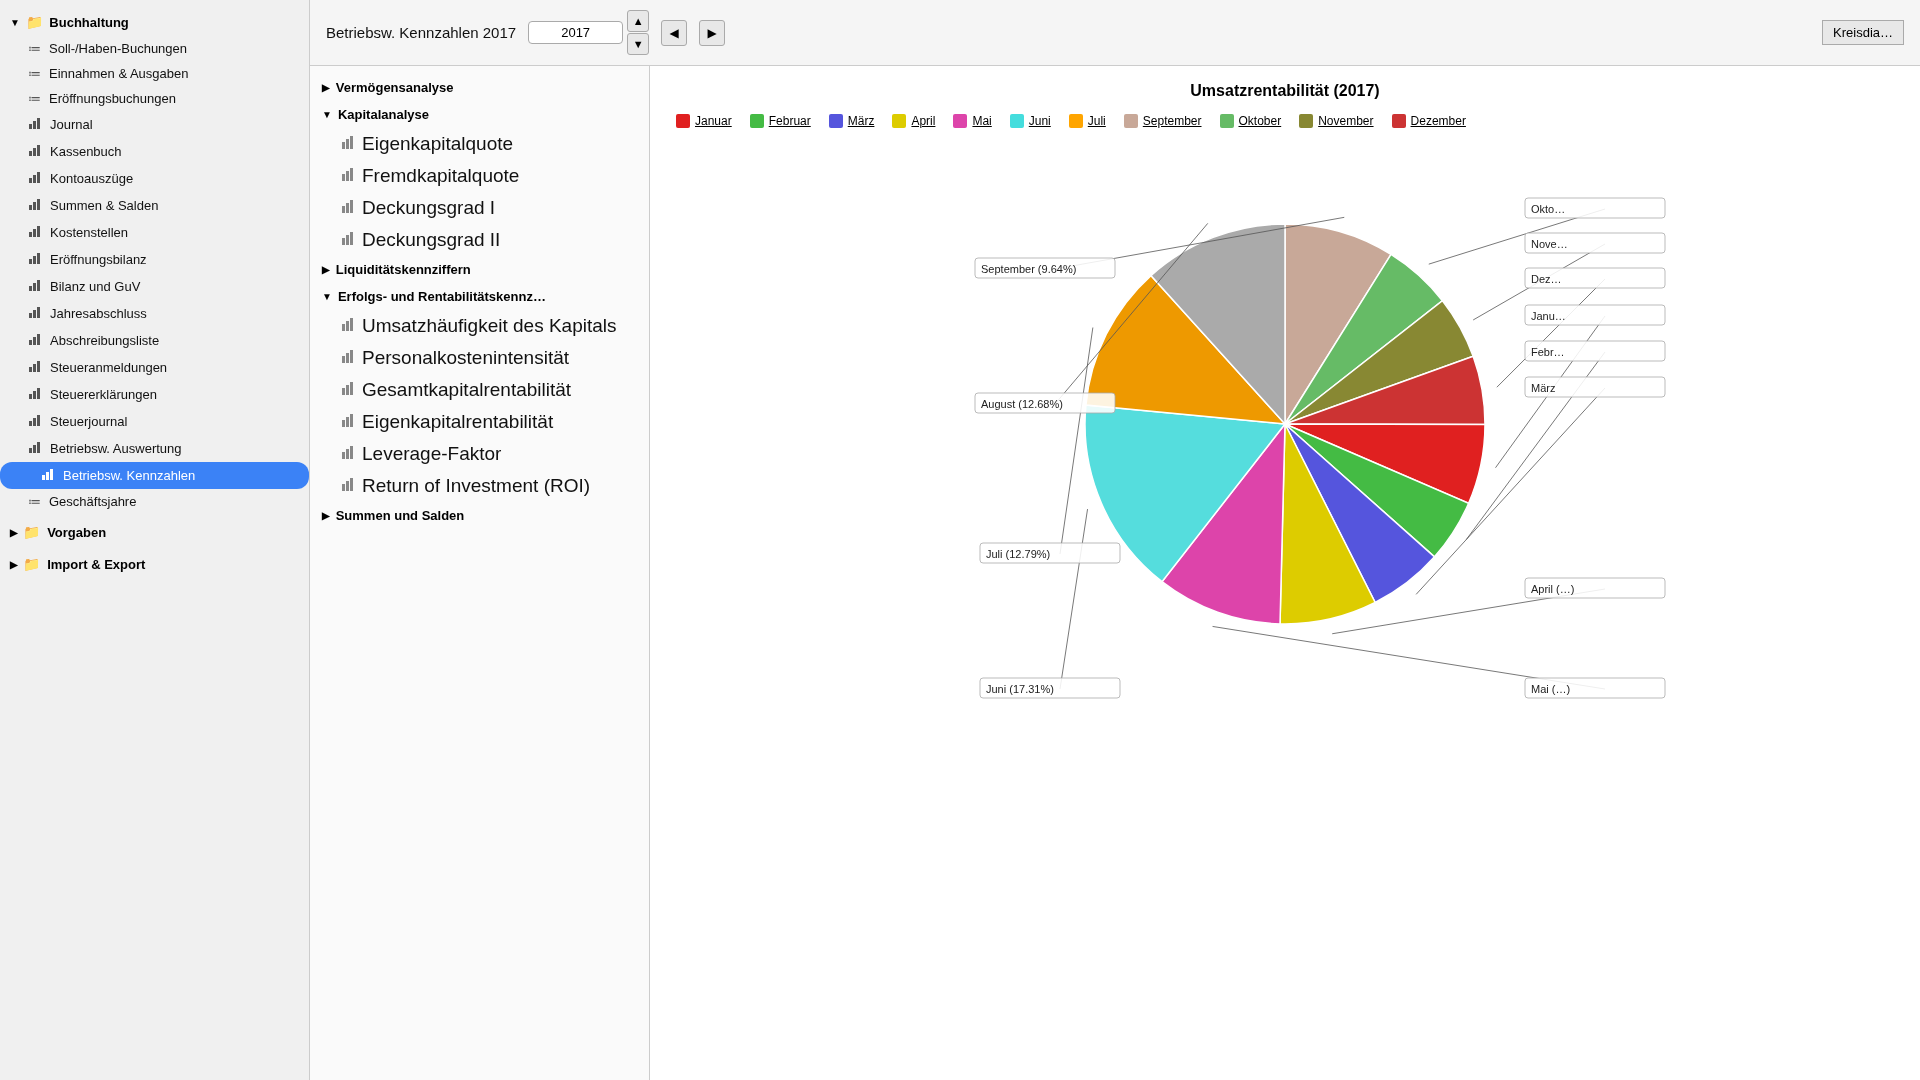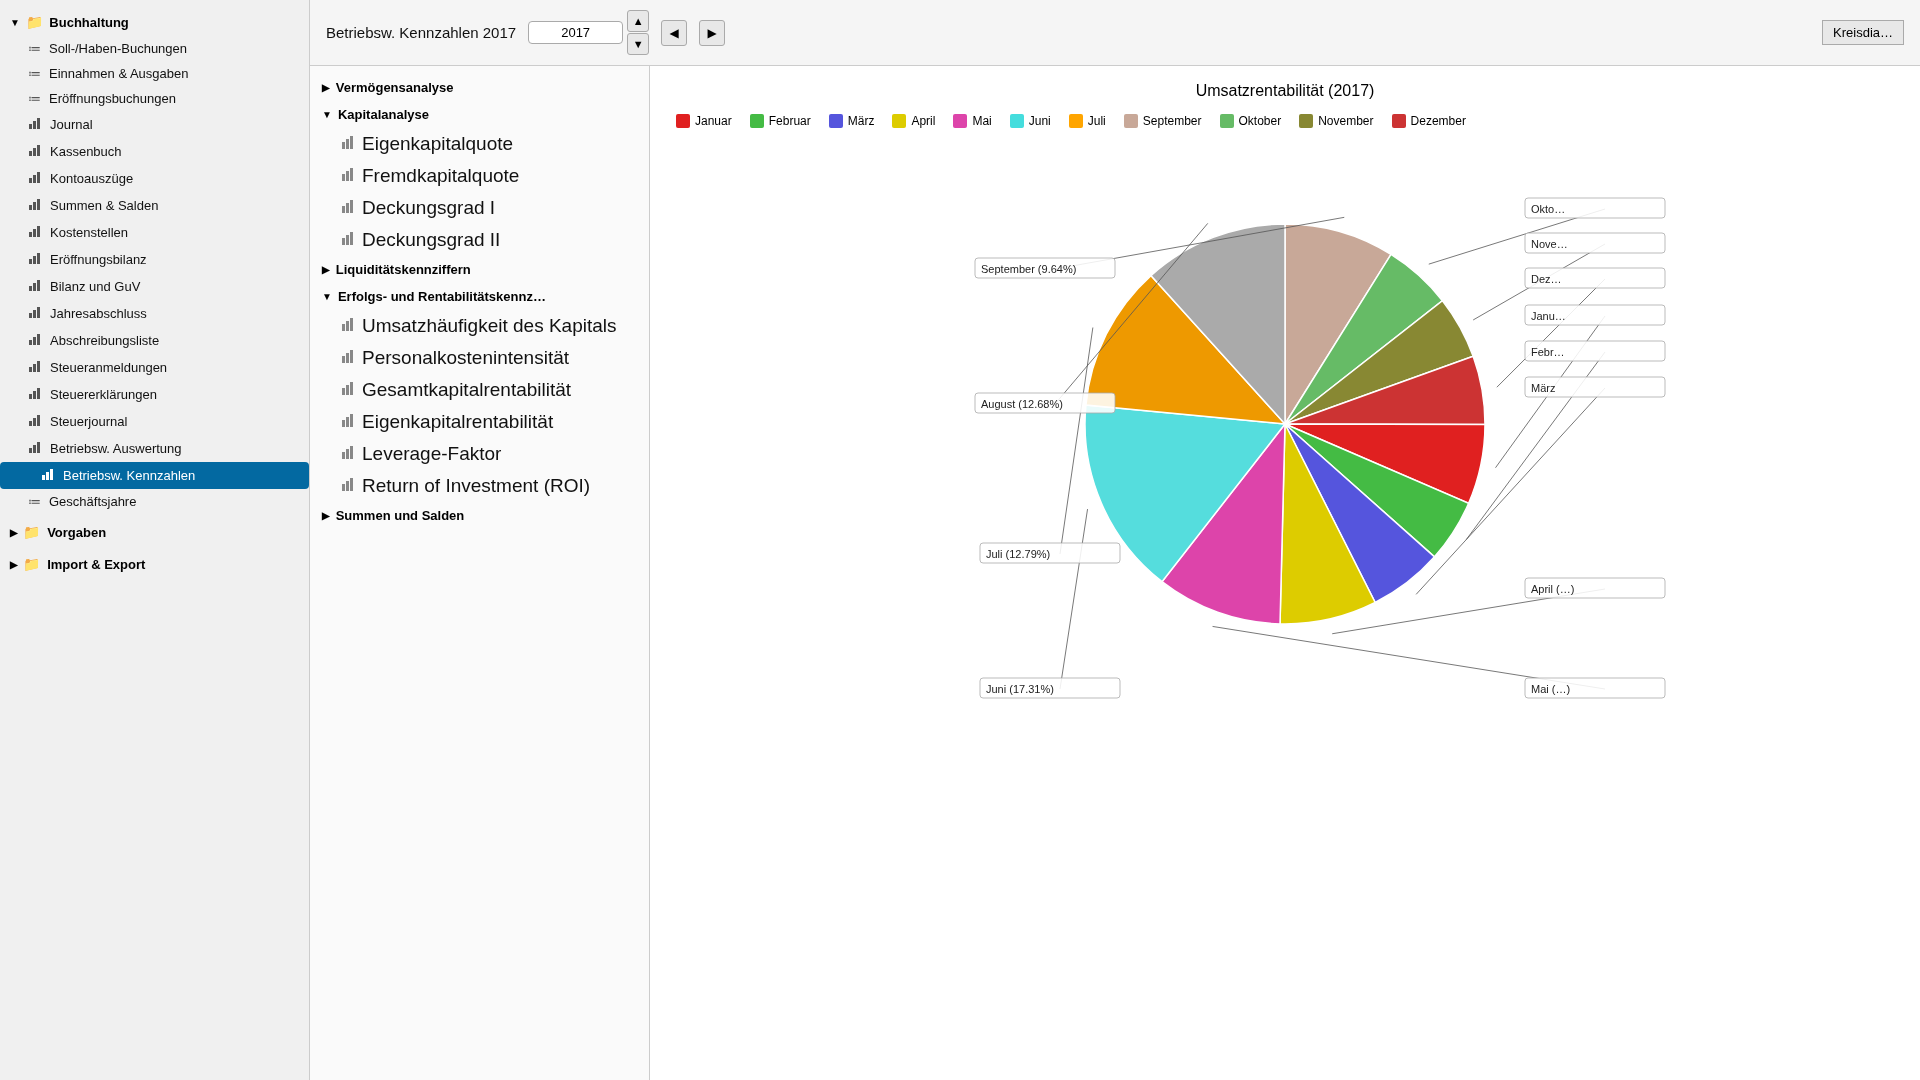--- a/index.html
+++ b/index.html
@@ -32,23 +32,23 @@
     }
     .sidebar-item {
       display: flex;
       align-items: center;
       padding: 5px 10px 5px 28px;
       cursor: pointer;
       font-size: 13px;
       color: #111;
     }
     .sidebar-item.active {
-      background: #0369a1;
+      background: #3b82f6;
       color: white;
-      border-radius: 4px;
+      border-radius: 12px;
       padding-left: 41px;
     }
     .sidebar-item .item-icon {
       margin-right: 8px;
       font-size: 13px;
       color: #555;
     }
     .sidebar-item.active .item-icon { color: white; }
 
     
@@ -170,35 +170,36 @@
     
     #chart-area {
       flex: 1;
       overflow: auto;
       padding: 16px;
       background: white;
     }
     .chart-title {
       text-align: center;
       font-size: 16px;
-      font-weight: 400;
+      font-weight: 700;
       margin-bottom: 14px;
     }
     .legend {
       display: flex;
       flex-wrap: wrap;
       gap: 6px 18px;
       margin-bottom: 16px;
       padding: 0 10px;
     }
     .legend-item {
       display: flex;
       align-items: center;
       gap: 5px;
       font-size: 12px;
+      text-decoration: underline;
     }
     .legend-color {
       width: 14px;
       height: 14px;
       border-radius: 2px;
     }
 
     
     .pie-container {
       position: relative;

